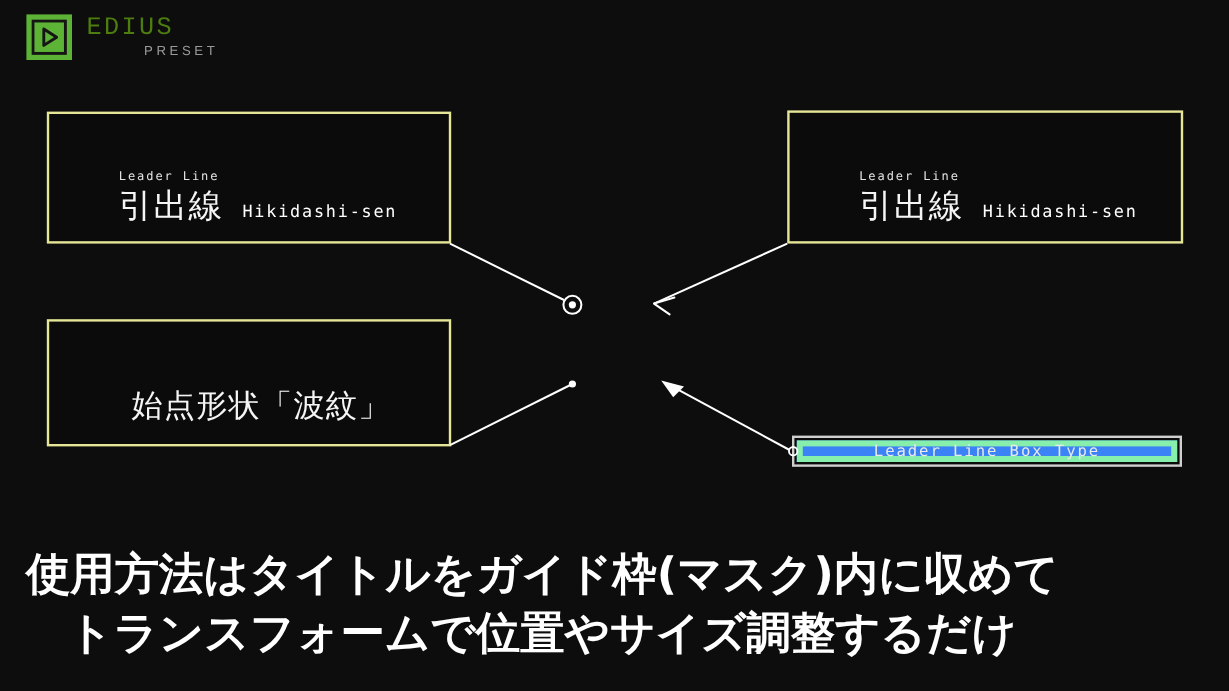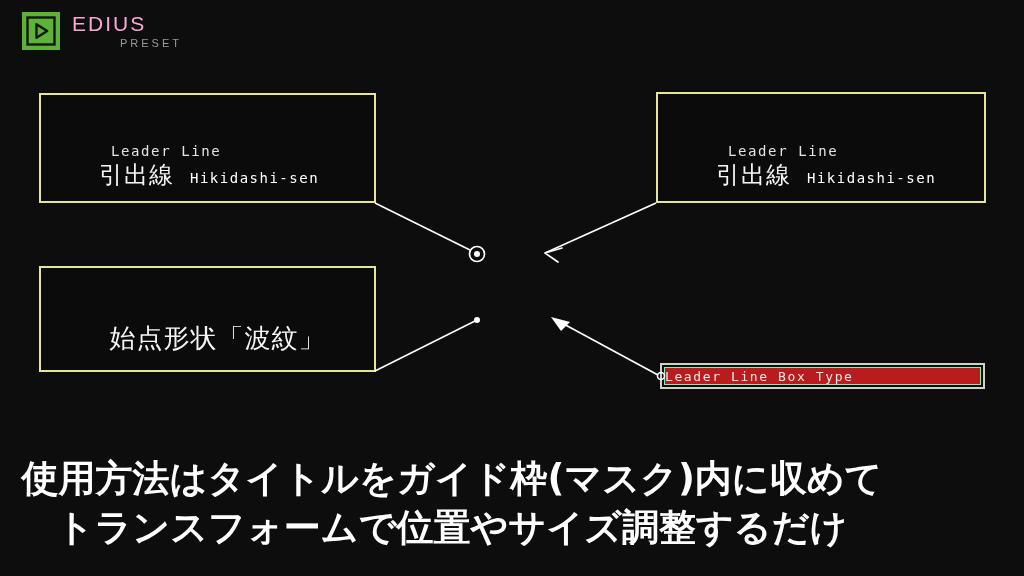--- a/index.html
+++ b/index.html
@@ -37,24 +37,24 @@
     justify-content: center;
   }
   #logo-mark svg { display: block; }
   #logo-text {
     display: flex;
     flex-direction: column;
     justify-content: center;
     line-height: 1;
   }
   #logo-title {
-    font-family: Liberation Sans, sans-serif;
+    font-family: Liberation Mono, monospace;
     font-size: 21px;
     letter-spacing: 2.0px;
-    color: #f9a8d4;
+    color: #4d7c0f;
     font-weight: 400;
   }
   #logo-sub {
     font-family: "Liberation Sans", sans-serif;
     font-size: 11px;
     letter-spacing: 3.0px;
     color: #9a9a9a;
     margin-top: 4px;
     font-weight: 400;
     margin-left: 48px;
@@ -71,28 +71,27 @@
   }
 
   .ll-row {
     display: flex;
     align-items: baseline;
     padding-left: 58px;
   }
 
   .ll-eng-small {
     font-family: "DejaVu Sans Mono", "Liberation Mono", monospace;
-    font-size: 14px;
+    font-size: 10px;
     letter-spacing: 1.6px;
     color: #e3e3e3;
-    margin-left: 12px;
   }
   .ll-jp {
     font-family: "DejaVu Sans", "Liberation Sans", sans-serif;
-    font-size: 24px;
+    font-size: 28px;
     letter-spacing: 1px;
     color: #f5f5f5;
   }
   .ll-romaji {
     font-family: "DejaVu Sans Mono", "Liberation Mono", monospace;
     font-size: 14px;
     letter-spacing: 1.5px;
     color: #ffffff;
     margin-left: 16px;
   }
@@ -121,24 +120,25 @@
     top: 363px;
     width: 325px;
     height: 26px;
     border: 2px solid #cfcfcf;
     background: #0b0b0b;
     padding: 2px;
   }
   #box-br-inner {
     width: 100%;
     height: 100%;
-    border: 1px solid #86efac;
-    background: #b91c1c;
-    display: flex;
-    align-items: center;
+    border: 5px solid #86efac;
+    background: #3b82f6;
+    display: flex;
+    align-items: center;
+    justify-content: center;
   }
   #box-br-label {
     font-family: "DejaVu Sans Mono", "Liberation Mono", monospace;
     font-size: 13px;
     letter-spacing: 1.6px;
     color: #eaeaea;
   }
 
   
   #leaders {

